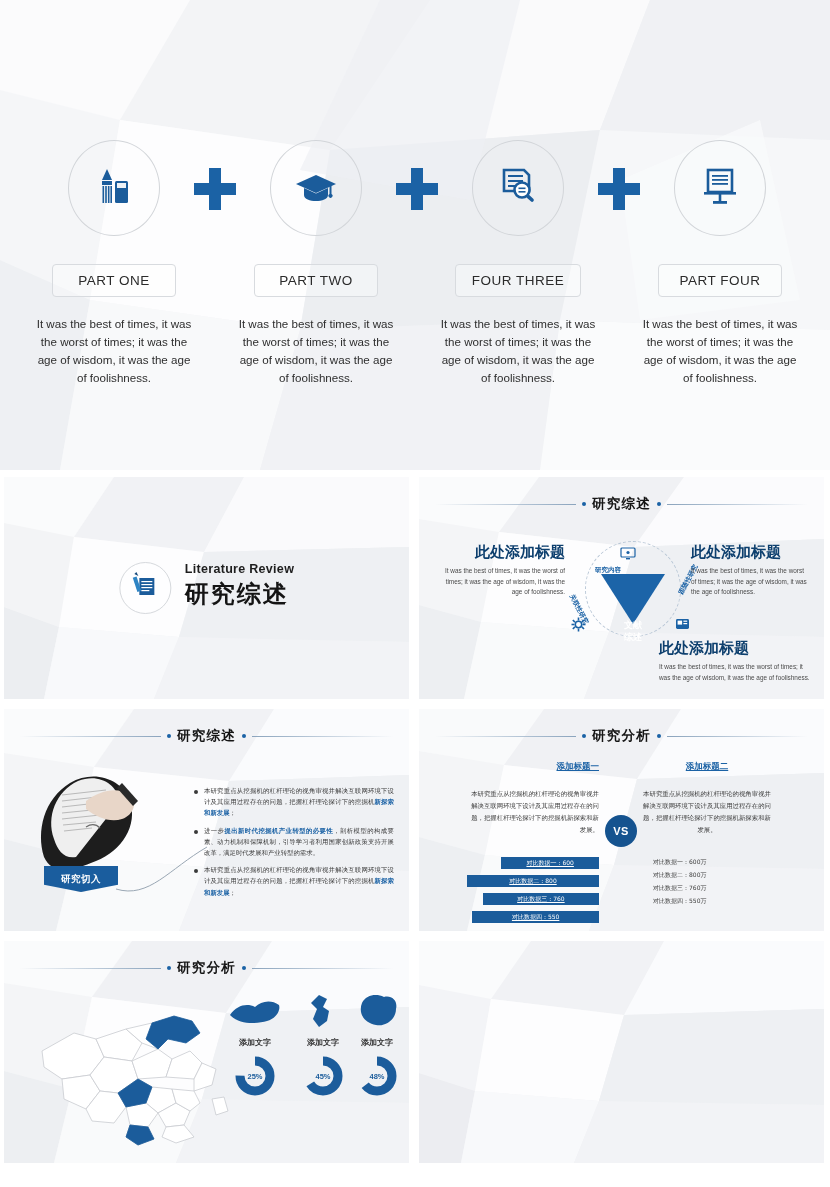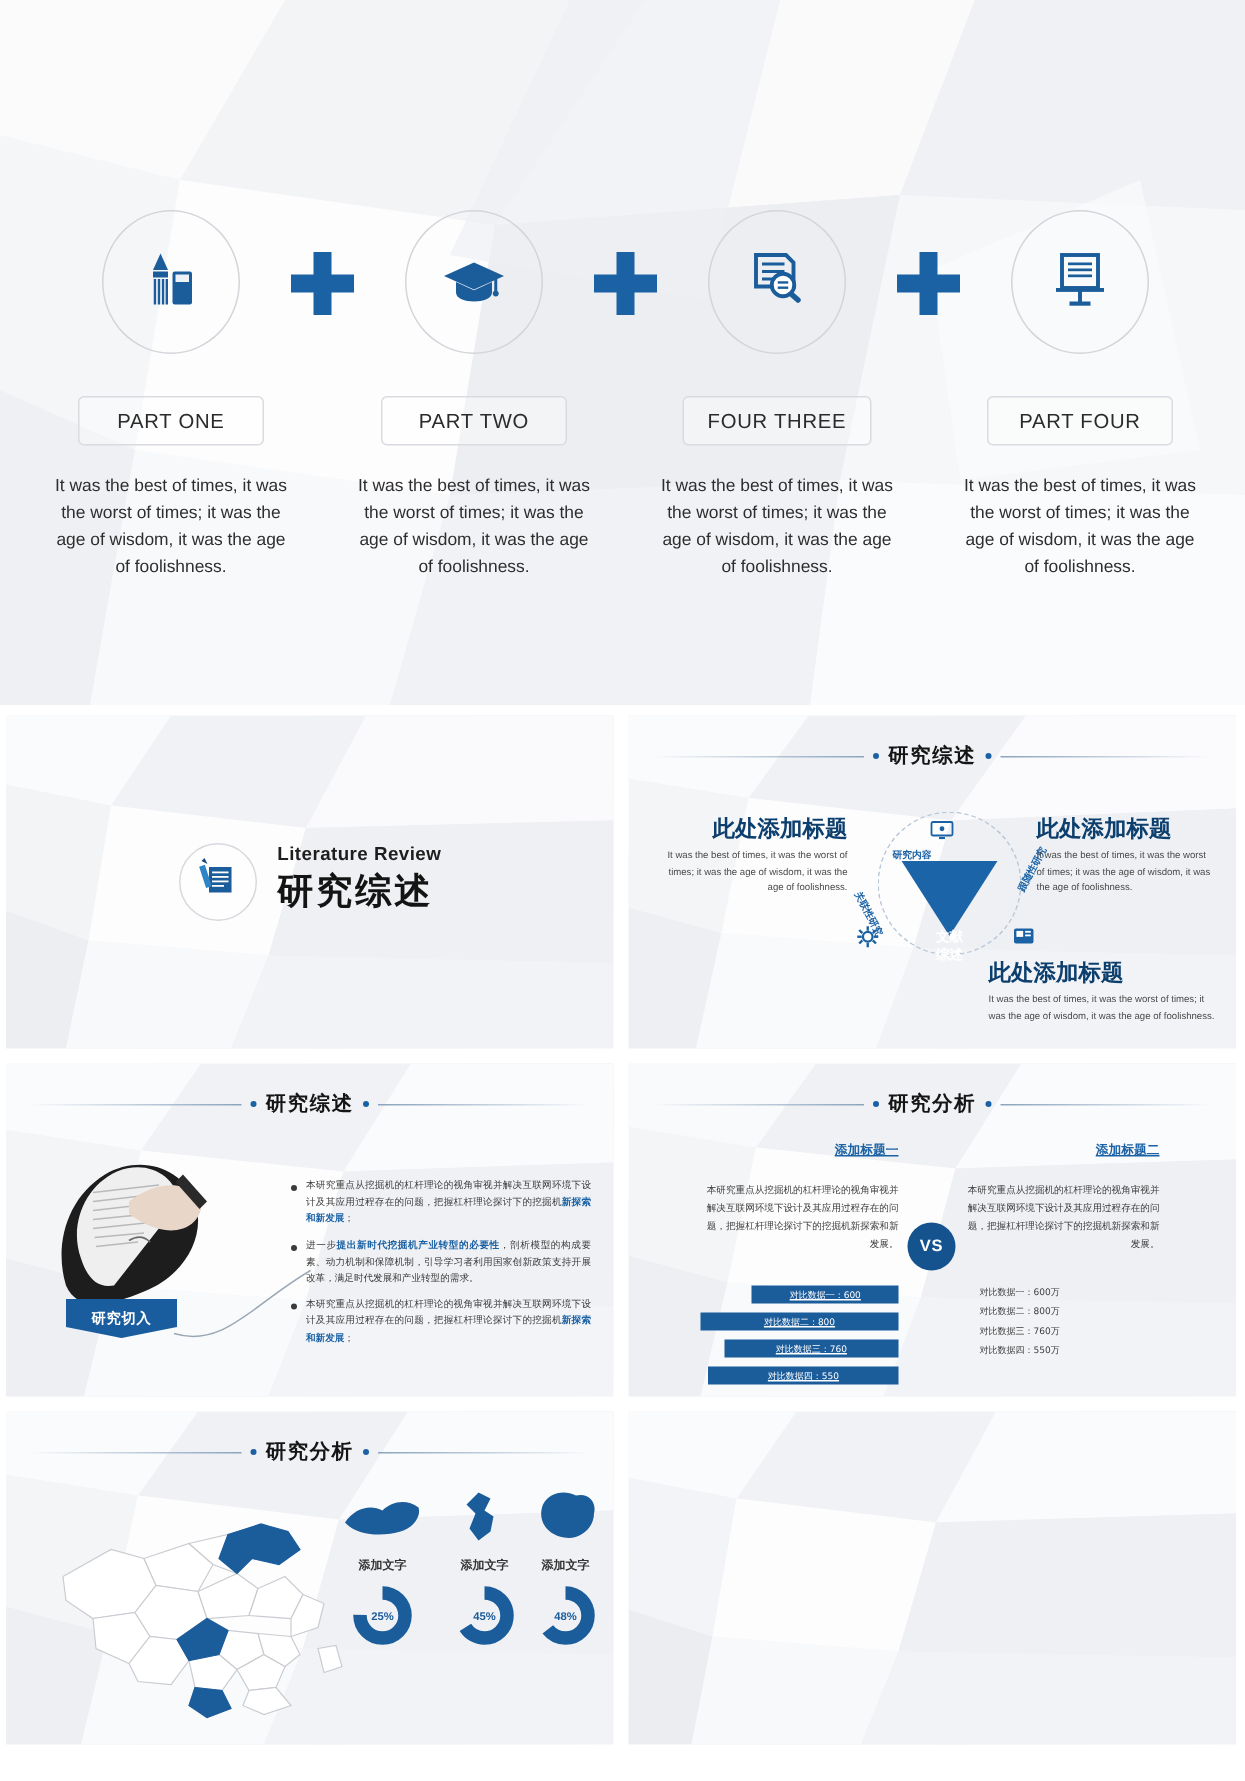--- a/index.html
+++ b/index.html
@@ -149,21 +149,21 @@
   .bullets { position: absolute; left: 190px; top: 76px; width: 200px; }
   .bullet { display: flex; gap: 6px; margin-bottom: 6px; }
   .bullet .bdot { width: 4px; height: 4px; border-radius: 50%; background: #3a3a3a; margin-top: 5px; flex: 0 0 auto; }
   .bullet .btx { font-size: 6.4px; line-height: 1.75; color: #3a3a3a; text-align: justify; }
   .hl { color: #1b62a5; font-weight: bold; }
 
   
   .cmp { position: absolute; top: 52px; left: 0; width: 405px; height: 170px; }
   .cmp-col { position: absolute; width: 132px; }
   .cmp-col.l { left: 48px; text-align: right; }
-  .cmp-col.r { left: 222px; text-align: right; }
+  .cmp-col.r { left: 222px; text-align: center; }
   .cmp-title { font-size: 8.5px; font-weight: bold; color: #1b62a5; text-decoration: underline;
                font-family: Liberation Serif, serif; margin-bottom: 15px; }
   .cmp-body { font-size: 6.4px; line-height: 1.85; color: #3c3c3c; }
   .vs {
     position: absolute; left: 186px; top: 54px; width: 32px; height: 32px;
     border-radius: 50%; background: #15538f; color: #fff;
     display: flex; align-items: center; justify-content: center;
     font-size: 11px; font-weight: bold; letter-spacing: .5px;
   }
   .bar-list { position: absolute; left: 48px; top: 96px; width: 132px; }

